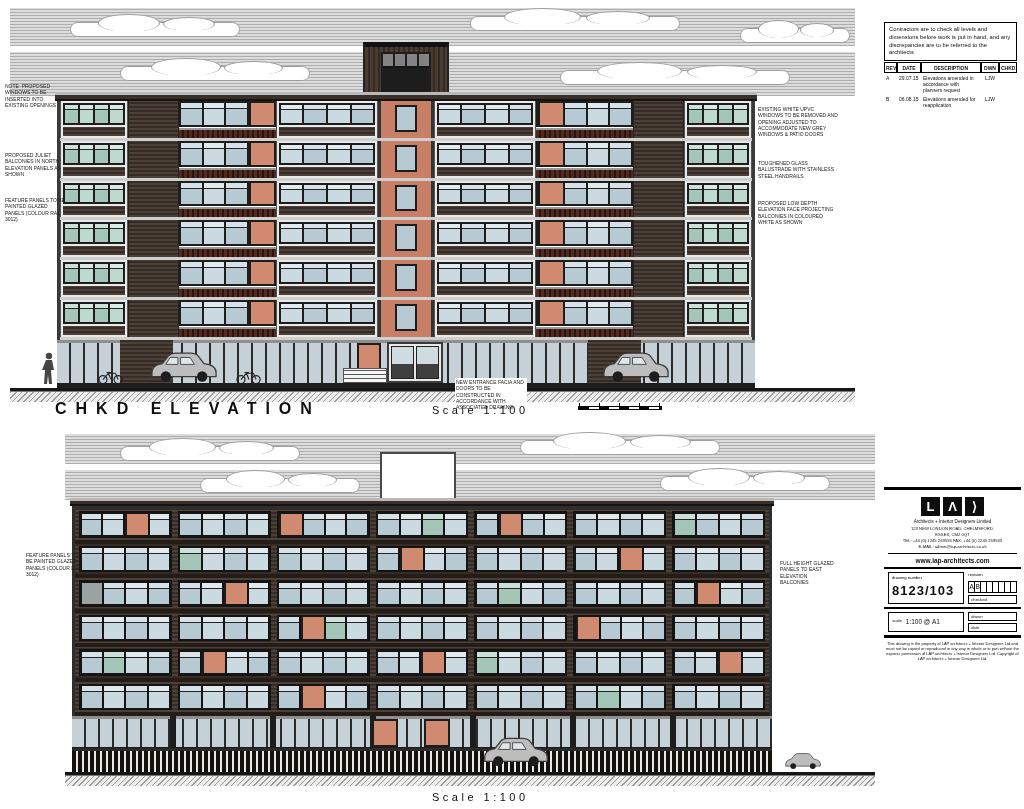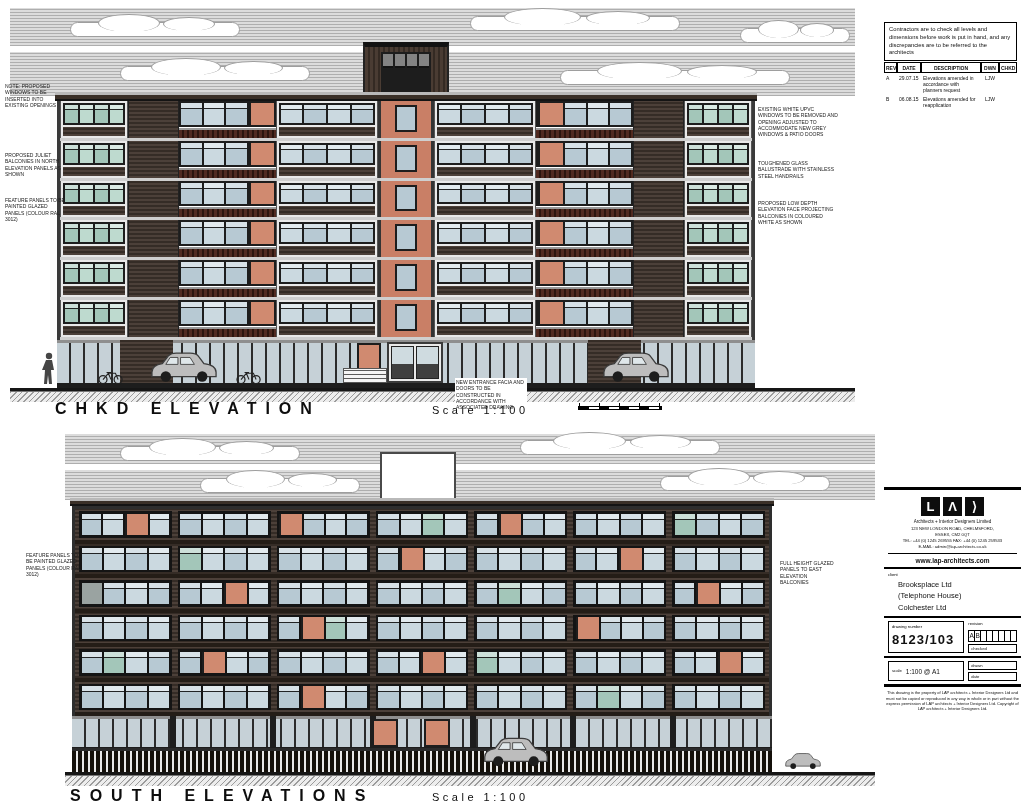--- a/index.html
+++ b/index.html
@@ -861,21 +861,20 @@
     <circle cx="24" cy="31" r="6" fill="#1d1d1d"></circle>
       <circle cx="66" cy="31" r="6" fill="#1d1d1d"></circle>
   </svg>
 
   <div class="baseline" style="left:65px;top:772px;width:810px;"></div>
   <div class="ground" style="left:65px;top:775px;width:810px;height:11px;"></div>
 
   <div class="anno w55" style="left:26px;top:552px;">FEATURE PANELS TO BE PAINTED GLAZED PANELS (COLOUR RAL 3012)</div>
   <div class="anno w55" style="left:780px;top:560px;">FULL HEIGHT GLAZED PANELS TO EAST ELEVATION BALCONIES</div>
 
-  <div class="elev-title" style="left:70px;top:787px;">SOUTH ELEVATIONS</div>
   <div class="elev-scale" style="left:432px;top:791px;">Scale 1:100</div>
 
   <div class="notes-box">Contractors are to check all levels and dimensions before work is put in hand, and any discrepancies are to be referred to the architects</div>
 
   <div class="rev-table">
     <div class="tr">
       <div class="th c-rev">REV</div>
       <div class="th c-date">DATE</div>
       <div class="th c-desc">DESCRIPTION</div>
       <div class="th c-dwn">DWN</div>
@@ -908,26 +907,20 @@
       <div class="addr">
         <div>123 NEW LONDON ROAD, CHELMSFORD,</div>
         <div>ESSEX, CM2 0QT</div>
         <div>TEL: +44 (0) 1245 269555   FAX: +44 (0) 1245 259533</div>
         <div>E-MAIL: admin@lap-architects.co.uk</div>
       </div>
       <div class="site">www.lap-architects.com</div>
     </div>
 
 
-    <div class="tb-sec">
-      <div class="tb-label">client</div>
-      <div class="tb-line" style="font-size:7.5px;padding-left:10px;">Brooksplace Ltd</div>
-      <div class="tb-line" style="font-size:7.5px;padding-left:10px;">(Telephone House)</div>
-      <div class="tb-line" style="font-size:7.5px;padding-left:10px;">Colchester Ltd</div>
-    </div>
 
 
     <div class="numrow">
       <div class="numbox">
         <div class="tb-label">drawing number</div>
         <div class="dwgnum">8123/103</div>
       </div>
       <div class="revcol">
         <div class="tb-label">revision</div>
         <div class="revgrid" id="rev-grid">

